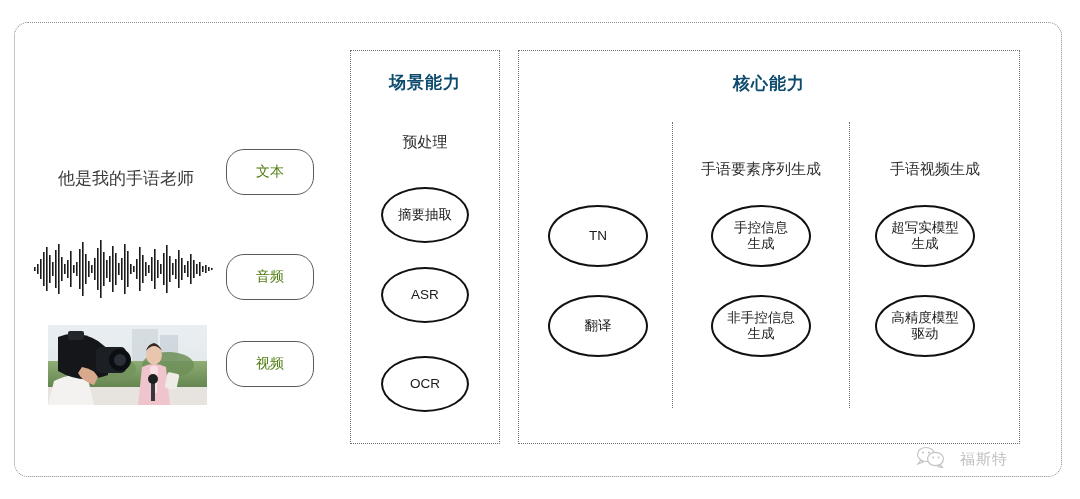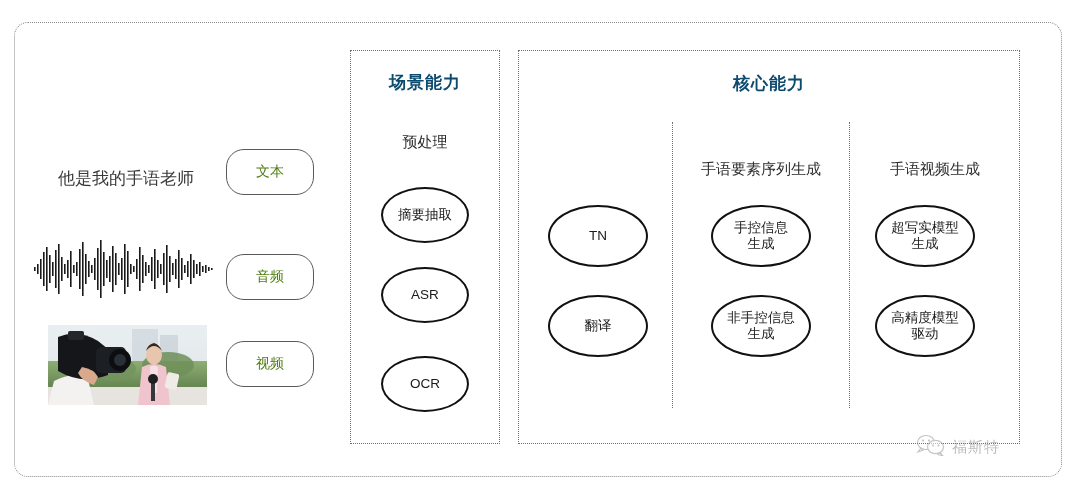--- a/index.html
+++ b/index.html
@@ -75,22 +75,22 @@
   .waveform{position:absolute;left:34px;top:238px;width:182px;height:62px;}
 
   
   .video-thumb{
     position:absolute;left:48px;top:325px;width:159px;height:80px;overflow:hidden;
   }
   .video-thumb svg{display:block;}
 
   
   .watermark{
-    position:absolute;left:916px;top:432px;height:30px;
-    display:flex;align-items:center;gap:6px;opacity:.5;
+    position:absolute;left:916px;top:444px;height:30px;
+    display:flex;align-items:center;gap:14px;opacity:.5;
   }
   .wm-text{font-size:15px;color:#7d7d7d;letter-spacing:1px;white-space:nowrap;}
 </style>
 </head>
 <body>
 
 <div id="stage">
 
   <div class="outer-frame"></div>
 

